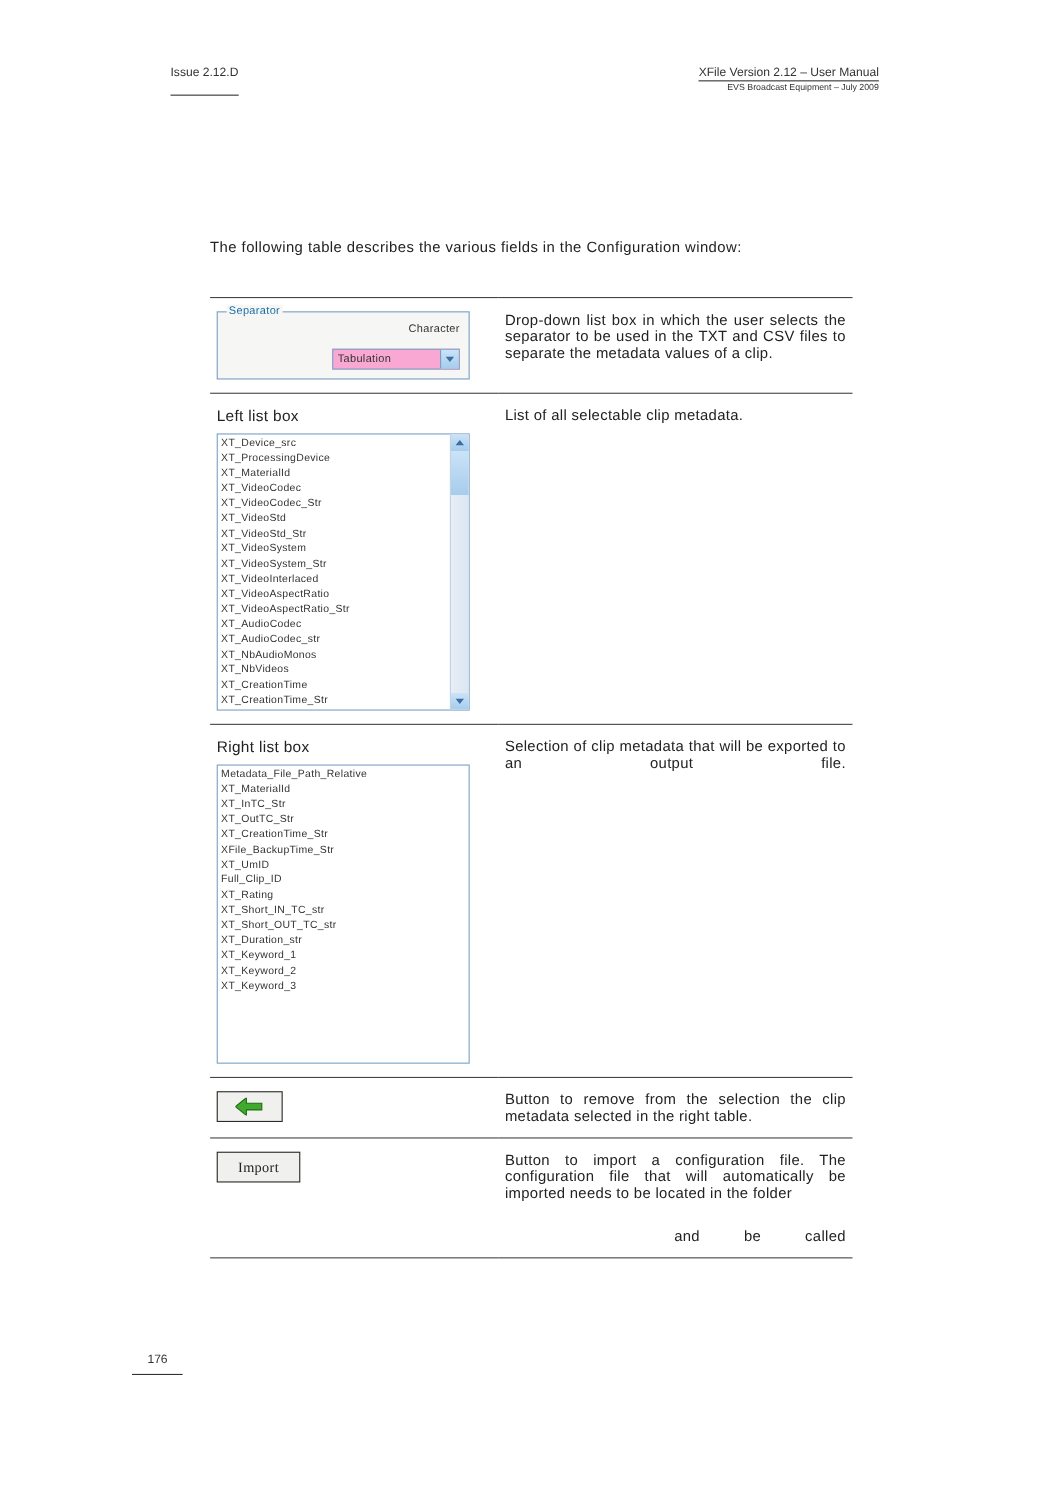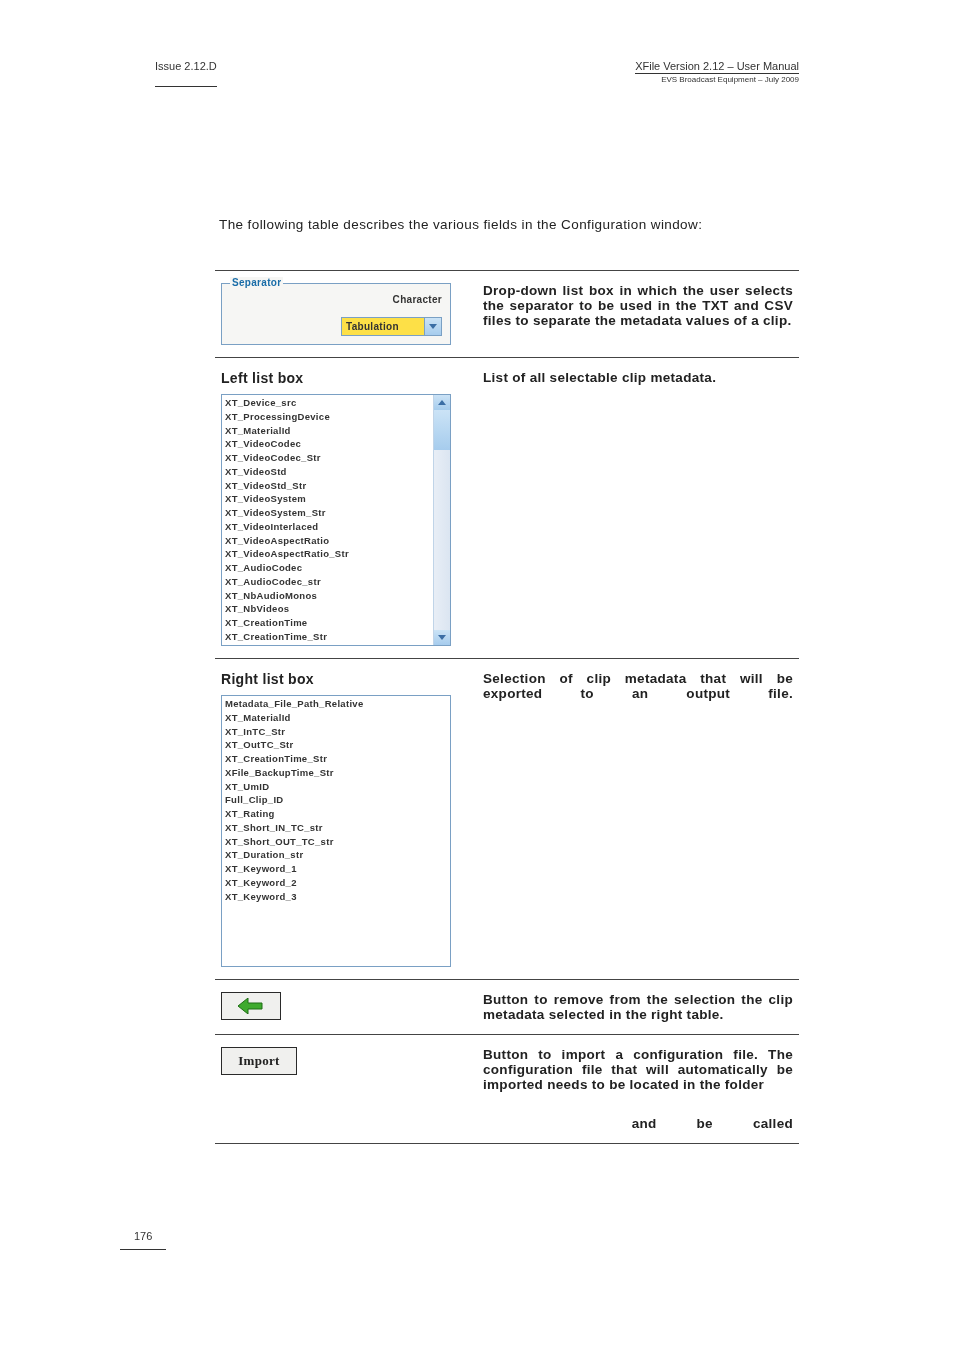--- a/index.html
+++ b/index.html
@@ -35,32 +35,31 @@
     border-bottom: 1px solid #333;
     padding-bottom: 1px;
     text-align: center;
   }
   .header-right .line2 {
     font-size: 8px;
     padding-top: 1px;
   }
   .intro {
     margin-top: 130px;
-    margin-left: 64px;
+    margin-left: 36px;
     font-size: 13.5px;
     letter-spacing: 0.4px;
     color: #222;
   }
   table.main {
     width: 100%;
     border-collapse: collapse;
     margin-top: 38px;
-    margin-left: 60px;
+    margin-left: 36px;
     width: calc(100% - 60px);
-    font-weight: bold;
   }
   table.main tr {
     border-top: 1px solid #444;
     border-bottom: 1px solid #444;
   }
   table.main td {
     vertical-align: top;
     padding: 12px 6px 12px 6px;
     font-size: 13.5px;
     letter-spacing: 0.3px;
@@ -99,23 +98,23 @@
     align-items: flex-end;
     gap: 12px;
     flex-direction: column;
   }
   .separator-label {
     font-size: 10px;
     color: #333;
   }
   .separator-select {
     border: 1px solid #7aa0c4;
-    background: #fde047;
+    background: #f9a8d4;
     height: 19px;
-    width: 101px;
+    width: 116px;
     display: flex;
     justify-content: space-between;
     align-items: center;
     padding: 0 0 0 4px;
     box-sizing: border-box;
   }
   .separator-select-text {
     font-size: 10px;
     color: #333;
   }

